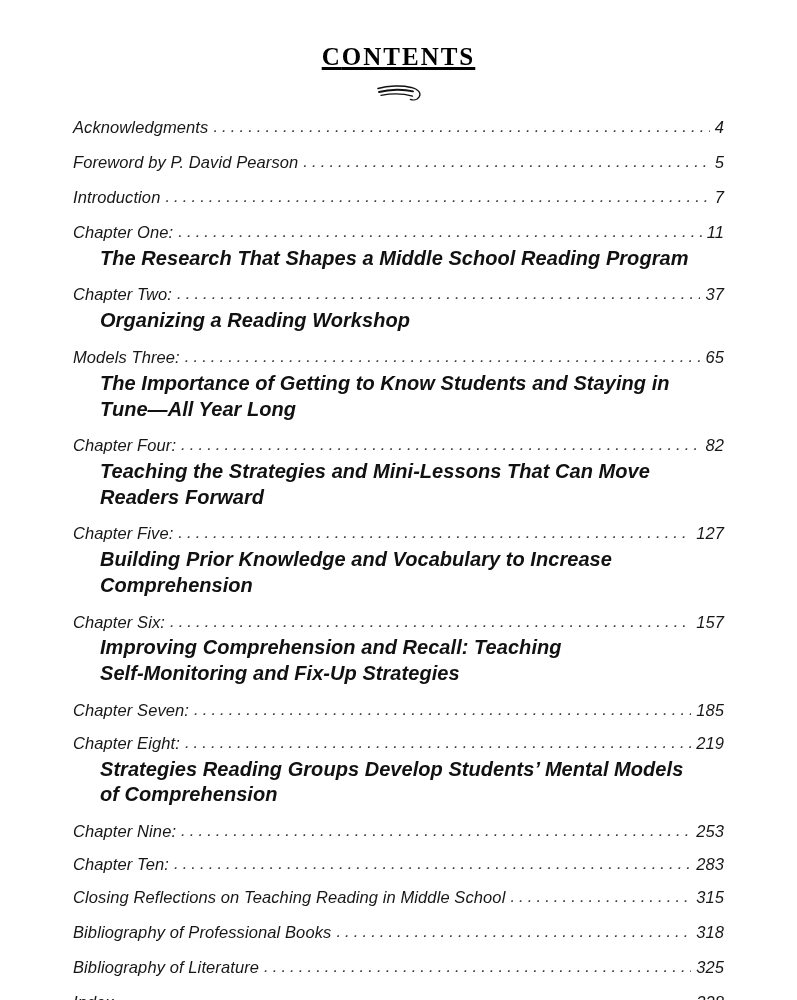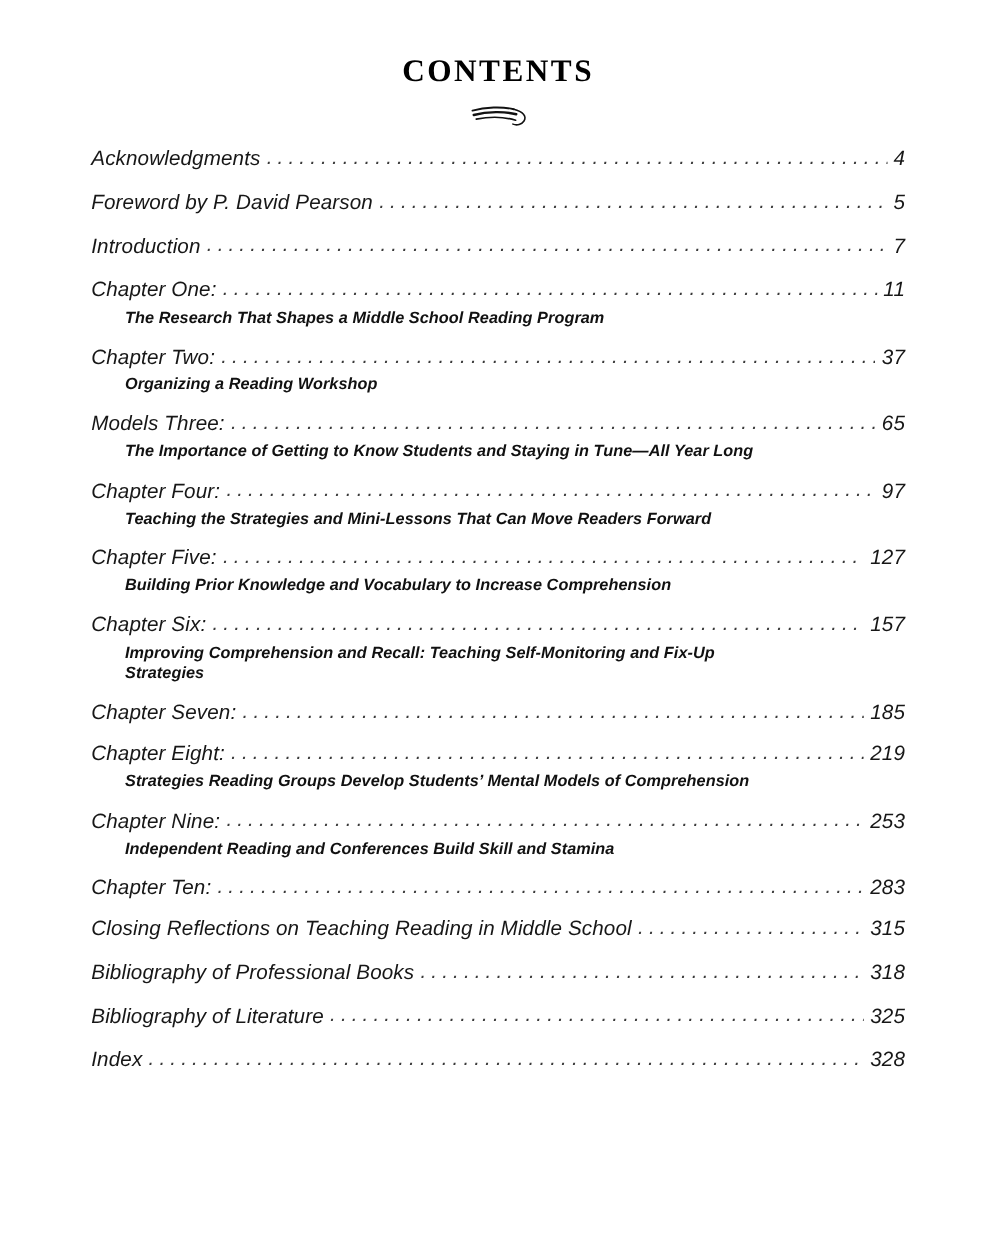--- a/index.html
+++ b/index.html
@@ -31,20 +31,21 @@
   }
   .toc-title {
     font-family: "Liberation Serif", serif;
     font-size: 35px;
     letter-spacing: 2.0px;
     color: #000000;
     font-variant: small-caps;
     text-transform: lowercase;
     line-height: 1;
     margin: 0;
+    text-decoration: underline;
   }
   .toc-title::first-letter {
     font-size: 35px;
   }
   .ornament {
     margin: 6px auto 0;
     width: 90px;
     height: 30px;
     display: block;
   }
@@ -97,21 +98,21 @@
     text-align: right;
     white-space: nowrap;
     padding-left: 5px;
     color: #171717;
     font-size: 16.5px;
   }
 
   
   .entry-sub {
     margin: 4px 0 0 27px;
-    font-size: 13px;
+    font-size: 20px;
     font-weight: 700;
     line-height: 1.28;
     color: #111111;
     letter-spacing: 0.05px;
     max-width: 600px;
   }
 
   
   .sp-plain   { margin-bottom: 16px; }
   .sp-chapter { margin-bottom: 14px; }
@@ -183,21 +184,21 @@
         <span class="leader-fill">................................................................................................................................................................</span>
         <span class="leader-page">65</span>
       </div>
       <div class="entry-sub">The Importance of Getting to Know Students and Staying in Tune—All Year Long</div>
     </li>
 
     <li class="entry sp-chapter">
       <div class="leader-row">
         <span class="leader-label">Chapter Four:</span>
         <span class="leader-fill">................................................................................................................................................................</span>
-        <span class="leader-page">97</span>
+        <span class="leader-page">82</span>
       </div>
       <div class="entry-sub">Teaching the Strategies and Mini-Lessons That Can Move Readers Forward</div>
     </li>
 
     <li class="entry sp-chapter">
       <div class="leader-row">
         <span class="leader-label">Chapter Five:</span>
         <span class="leader-fill">................................................................................................................................................................</span>
         <span class="leader-page">127</span>
       </div>
@@ -229,21 +230,20 @@
       </div>
       <div class="entry-sub">Strategies Reading Groups Develop Students’ Mental Models of Comprehension</div>
     </li>
 
     <li class="entry sp-chapter">
       <div class="leader-row">
         <span class="leader-label">Chapter Nine:</span>
         <span class="leader-fill">................................................................................................................................................................</span>
         <span class="leader-page">253</span>
       </div>
-      <div class="entry-sub">Independent Reading and Conferences Build Skill and Stamina</div>
     </li>
 
     <li class="entry sp-chapter">
       <div class="leader-row">
         <span class="leader-label">Chapter Ten:</span>
         <span class="leader-fill">................................................................................................................................................................</span>
         <span class="leader-page">283</span>
       </div>
     </li>
 

